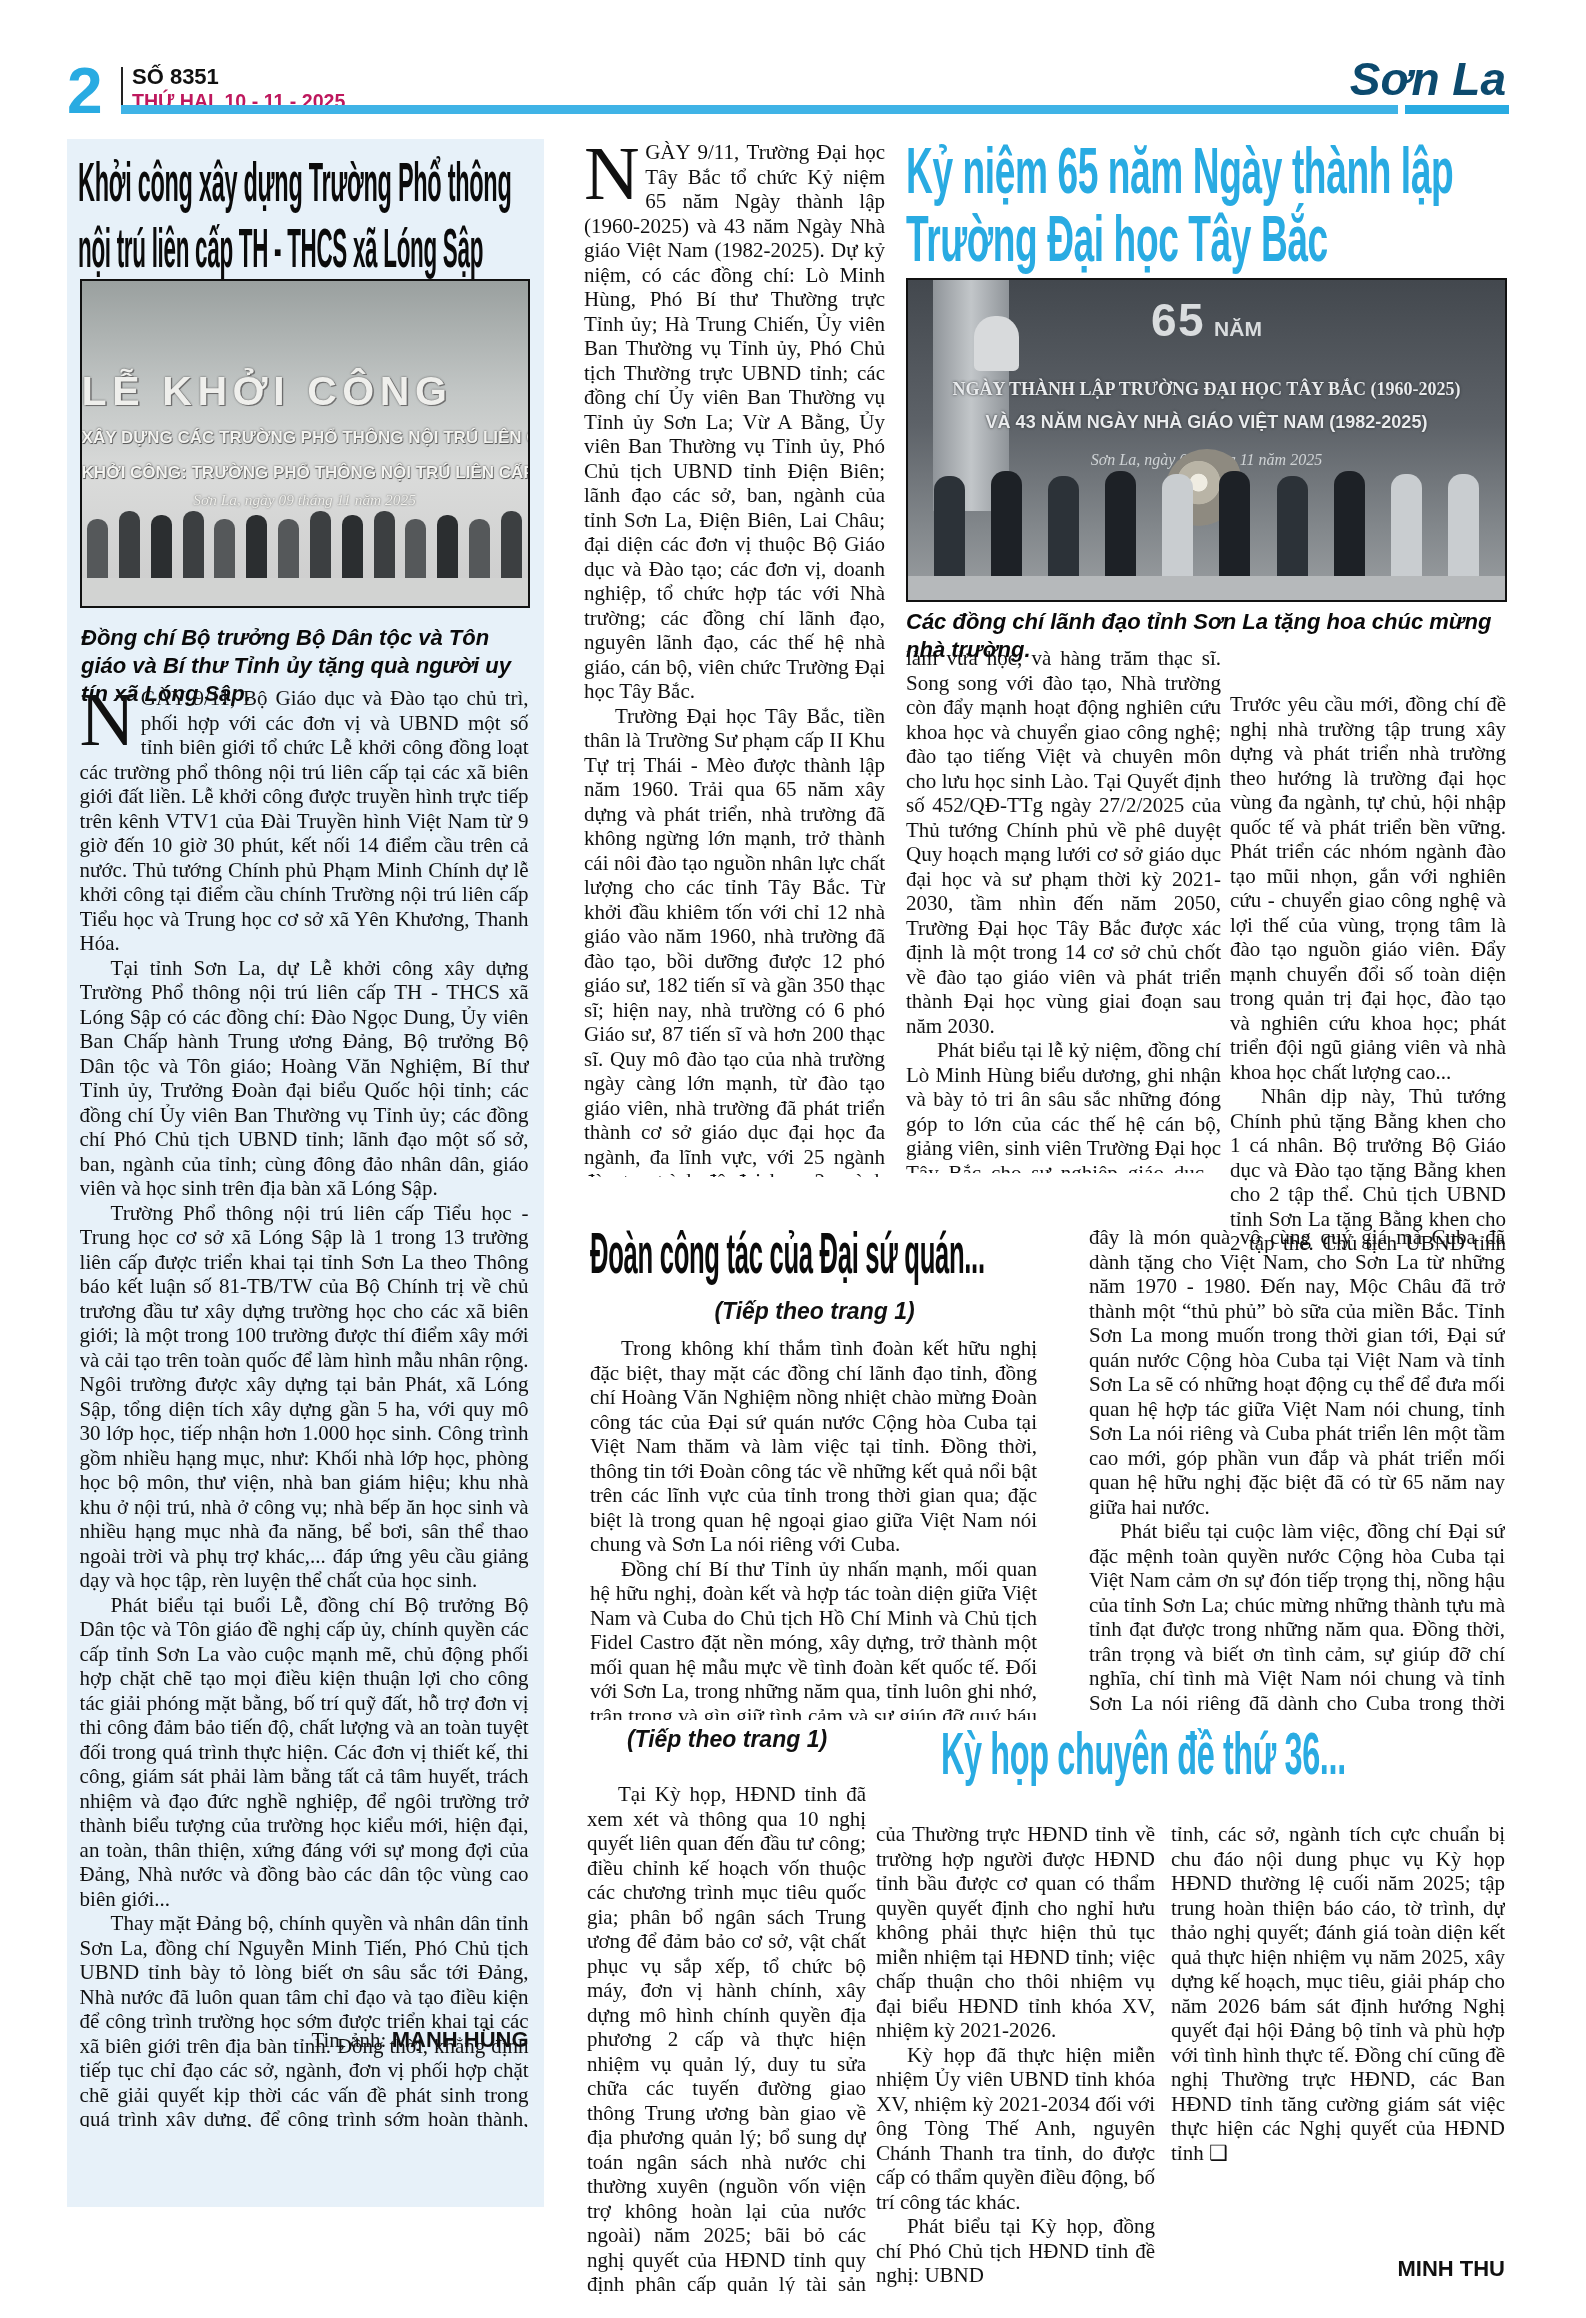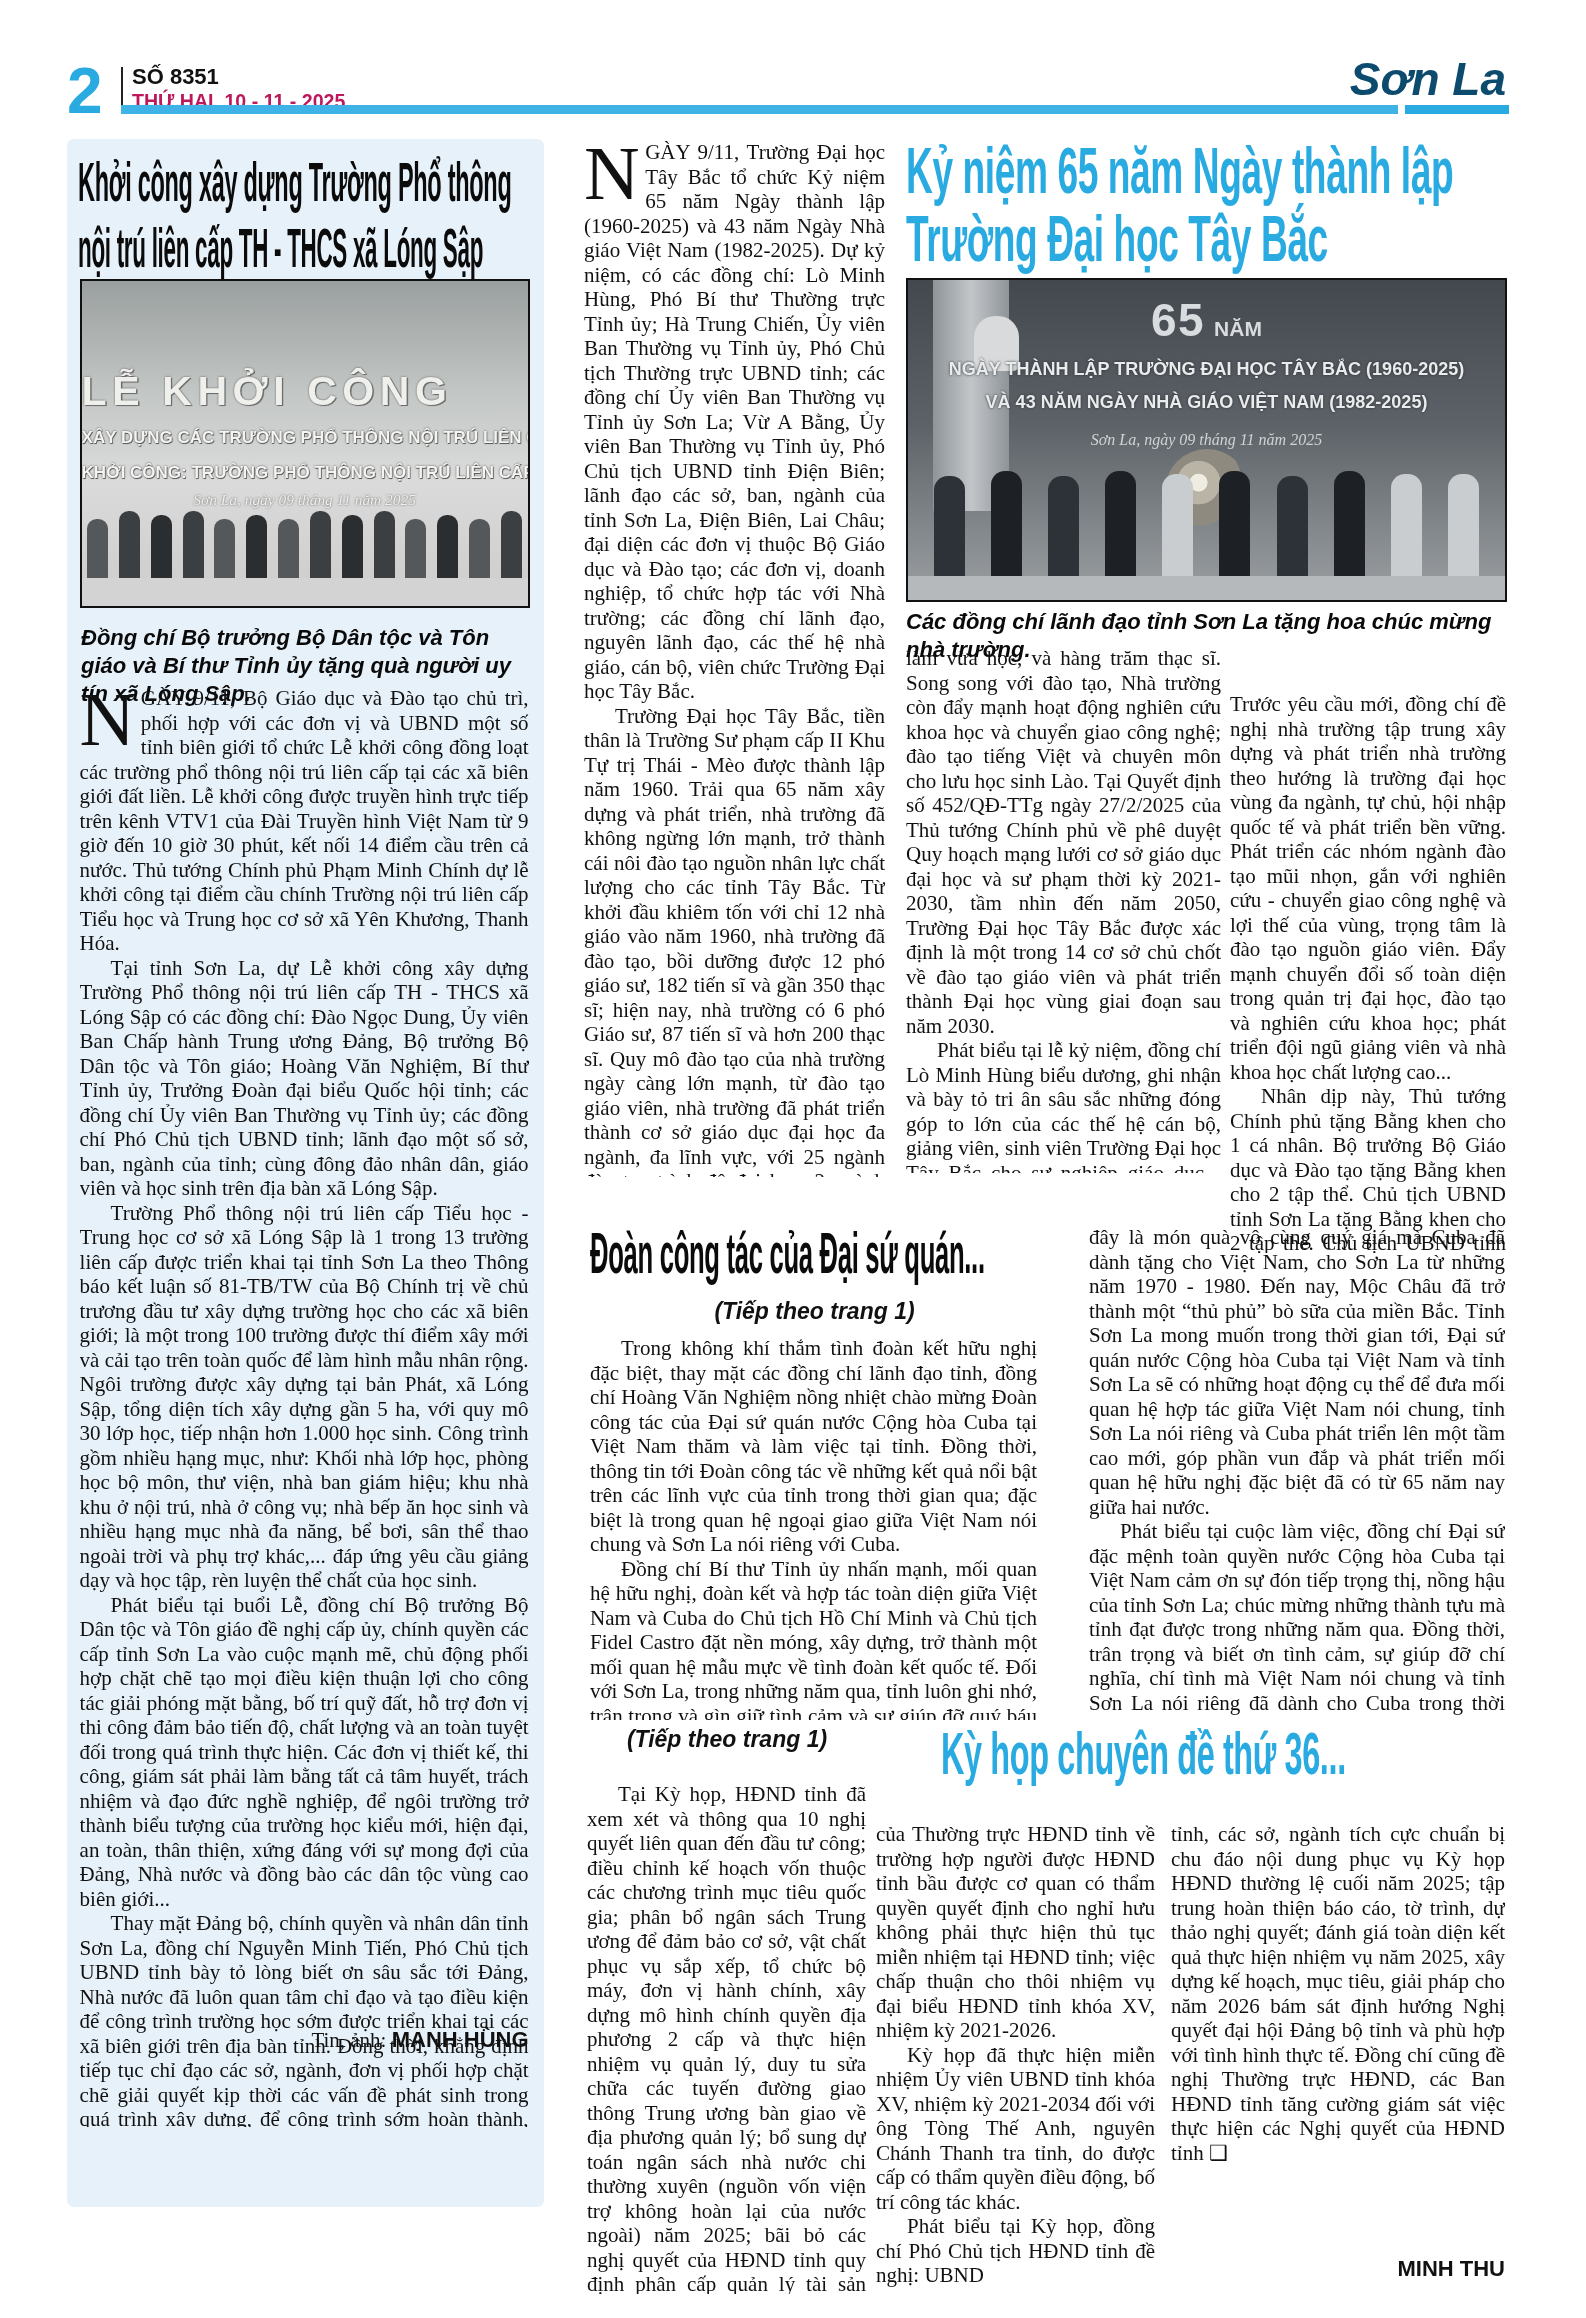--- a/index.html
+++ b/index.html
@@ -19,21 +19,21 @@
   .body-text p.noind{text-indent:0;}
   .dropcap{float:left;font:77px/60px "Liberation Serif",serif;padding:2.8px 5.6px 0 0;}
   .t-cond{display:inline-block;white-space:nowrap;transform-origin:0 0;
           font-family:"Liberation Sans",sans-serif;font-weight:bold;letter-spacing:-0.7px;}
   .caption{font:bold italic 22px/28px "Liberation Sans",sans-serif;font-style:italic;color:#0a0a0a;}
   .byline{font-size:21px;text-align:right;}
   .byline b{font:bold 22px "Liberation Sans",sans-serif;}
   .cont-note{font:bold italic 23px "Liberation Sans",sans-serif;font-style:italic;text-align:center;}
   .colbox{position:absolute;overflow:hidden;}
   
-  .lead-box{position:absolute;left:67px;top:139px;width:477px;height:2068px;background:#e7f1f9;overflow:hidden;border-radius:7px;}
+  .lead-box{position:absolute;left:67px;top:139px;width:477px;height:2068px;background:#e7f1f9;overflow:hidden;}
   .lead-title{position:absolute;left:11.2px;top:9.8px;}
   .lead-title .l1{font-size:56px;line-height:66px;transform:scaleX(.42);color:#0b0b0b;}
   .lead-title .l2{font-size:56px;line-height:66px;transform:scaleX(.40);color:#0b0b0b;}
   .photo-left{position:absolute;left:12.6px;top:140px;width:446px;height:325px;border:2.8px solid #111;
               background:linear-gradient(180deg,#9aa09f 0%,#c3c7c6 35%,#dadbda 60%,#cccccc 100%);overflow:hidden;}
   .ph-title{margin-top:87px;text-align:left;font:bold 41px "Liberation Sans",sans-serif;color:#efefec;
             letter-spacing:5.6px;text-shadow:0 0 2.1px #555,1.4px 1.4px 0 #777;}
   .ph-l1,.ph-l2{white-space:nowrap;text-align:center;font:bold 17px/24px "Liberation Sans",sans-serif;color:#f4f4f1;
             text-shadow:0 0 2.1px #444,0.7px 0.7px 0 #666;margin-top:11.2px;}
   .ph-l3{text-align:center;font:italic 15.4px "Liberation Serif",serif;color:#f0f0ec;text-shadow:0 0 2.1px #555;margin-top:5.6px;}
@@ -53,21 +53,21 @@
   .photo-right{position:absolute;left:906px;top:278px;width:597px;height:320px;border:2.8px solid #111;
                background:linear-gradient(180deg,#43484e 0%,#5d6268 45%,#83888c 78%,#9b9fa2 100%);overflow:hidden;}
   .pillar{position:absolute;left:25px;top:0;width:76px;height:231px;
           background:linear-gradient(90deg,#8f9499,#c2c6c9 50%,#8f9499);}
   .bust{position:absolute;left:41px;top:36px;width:45px;height:55px;border-radius:21px 21px 5.6px 5.6px;background:#d8dadc;}
   .emblem{position:absolute;left:0;top:12.6px;width:100%;text-align:center;color:#d9dcde;}
   .emblem .e65{font:bold 46px "Liberation Sans",sans-serif;letter-spacing:1.4px;}
   .emblem .enam{font:bold 21px "Liberation Sans",sans-serif;margin-left:9px;}
   .pr-l1,.pr-l2{position:relative;text-align:center;font:bold 18px/27px "Liberation Sans",sans-serif;color:#e9ebed;
                 text-shadow:0 0 2.8px #2a2d30;margin-top:5.6px;}
-  .pr-l1{margin-top:76px;}
+  .pr-l1{margin-top:96px;font-family:Liberation Serif, serif;}
   .pr-l3{position:relative;text-align:center;font:italic 16px "Liberation Serif",serif;color:#cfd3d5;margin-top:15.4px;}
   .people{position:absolute;left:0;bottom:24px;width:100%;display:flex;justify-content:space-evenly;align-items:flex-end;}
   .people i{display:block;width:31px;height:105px;background:#1d2126;border-radius:14px 14px 0 0;}
   .people i:nth-child(odd){background:#2c3238;height:100px;}
   .people i.ao{background:#c9cdd0;height:102px;}
   .bouquet{position:absolute;left:50%;bottom:67px;width:84px;height:84px;margin-left:-42px;border-radius:50%;
            background:radial-gradient(circle at 40% 40%,#efece2 0 12%,#b9b4a6 13% 30%,#8e8a80 31% 60%,transparent 61%);}
   .floor{position:absolute;left:0;bottom:0;width:100%;height:24px;background:#b6b9bb;}
   .univ-caption{position:absolute;left:906px;top:608px;width:603px;}
   .univ-c2{left:906px;top:646px;width:315px;height:527px;}

